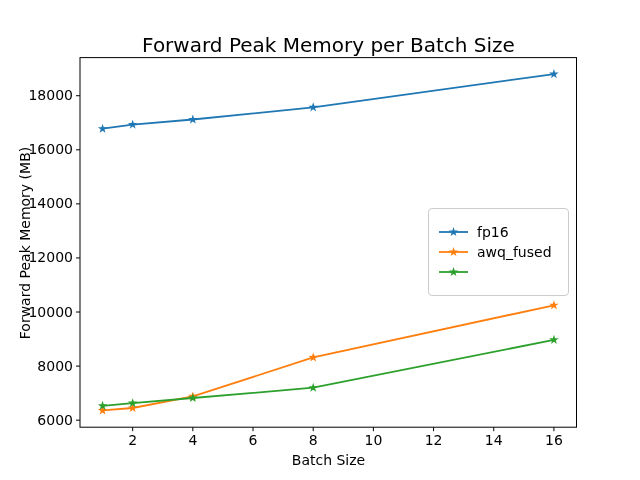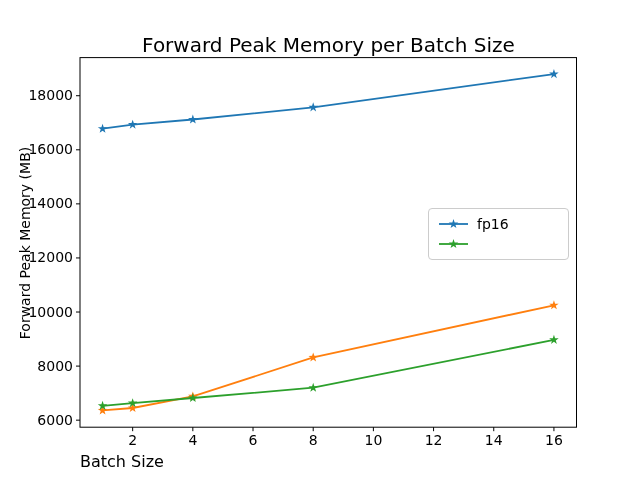--- a/index.html
+++ b/index.html
@@ -6,31 +6,31 @@
   .figure {
     position:relative; width:640px; height:480px; background:#ffffff;
     font-family:"DejaVu Sans", sans-serif; color:#000000; overflow:hidden;
   }
   .chart-title {
     position:absolute; left:80px; top:33px; width:497px;
     text-align:center; font-size:20px; color:#000000;
   }
   .xlabel {
     position:absolute; left:80px; top:452px; width:497px;
-    text-align:left; font-size:16px; color:#000000;
+    text-align:center; font-size:14px; color:#000000;
   }
   .ylabel {
     position:absolute; left:-124px; top:234px; width:300px; height:18px;
     text-align:center; font-size:14px; color:#000000;
     transform:rotate(-90deg);
   }
   #plot-svg { position:absolute; left:0; top:0; }
   .legend {
     position:absolute; left:428px; top:208px; width:141px;
-    box-sizing:border-box; padding:5px 9px;
+    box-sizing:border-box; padding:13px 9px;
     background:rgba(255,255,255,0.8);
     border:1px solid #cccccc; border-radius:4px;
   }
   .legend-row { display:flex; align-items:center; height:20px; }
   .legend-row span { font-size:14px; margin-left:8px; white-space:nowrap; }
   .legend-sample { flex:0 0 auto; display:block; }
   svg text { font-family:"DejaVu Sans", sans-serif; font-size:14px; fill:#000000; }
 </style>
 </head>
 <body>
@@ -95,18 +95,25 @@
   <div class="legend">
     <div class="legend-row">
       <svg class="legend-sample legend-sample-svg" width="31" height="14">
           <line x1="1" y1="7" x2="30" y2="7" stroke="#1f77b4" stroke-width="1.8"></line>
           <path d="M15.50,2.00L16.65,5.42L20.26,5.45L17.35,7.60L18.44,11.05L15.50,8.95L12.56,11.05L13.65,7.60L10.74,5.45L14.35,5.42Z" fill="#1f77b4"></path>
         </svg>
       <span>fp16</span>
     </div>
     <div class="legend-row">
       <svg class="legend-sample legend-sample-svg" width="31" height="14">
+          <line x1="1" y1="7" x2="30" y2="7" stroke="#ff7f0e" stroke-width="1.8"></line>
+          <path d="M15.50,2.00L16.65,5.42L20.26,5.45L17.35,7.60L18.44,11.05L15.50,8.95L12.56,11.05L13.65,7.60L10.74,5.45L14.35,5.42Z" fill="#ff7f0e"></path>
+        </svg>
+      <span>awq_fused</span>
+    </div>
+    <div class="legend-row">
+      <svg class="legend-sample legend-sample-svg" width="31" height="14">
           <line x1="1" y1="7" x2="30" y2="7" stroke="#2ca02c" stroke-width="1.8"></line>
           <path d="M15.50,2.00L16.65,5.42L20.26,5.45L17.35,7.60L18.44,11.05L15.50,8.95L12.56,11.05L13.65,7.60L10.74,5.45L14.35,5.42Z" fill="#2ca02c"></path>
         </svg>
     </div>
   </div>
 </div>
 
 </body></html>

